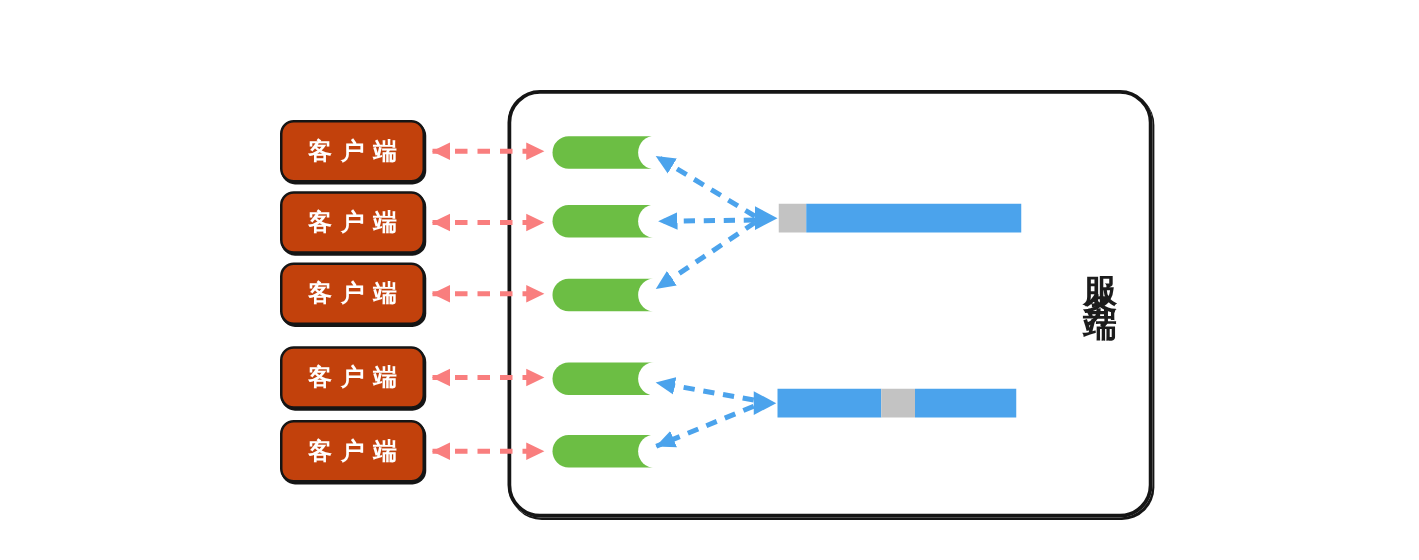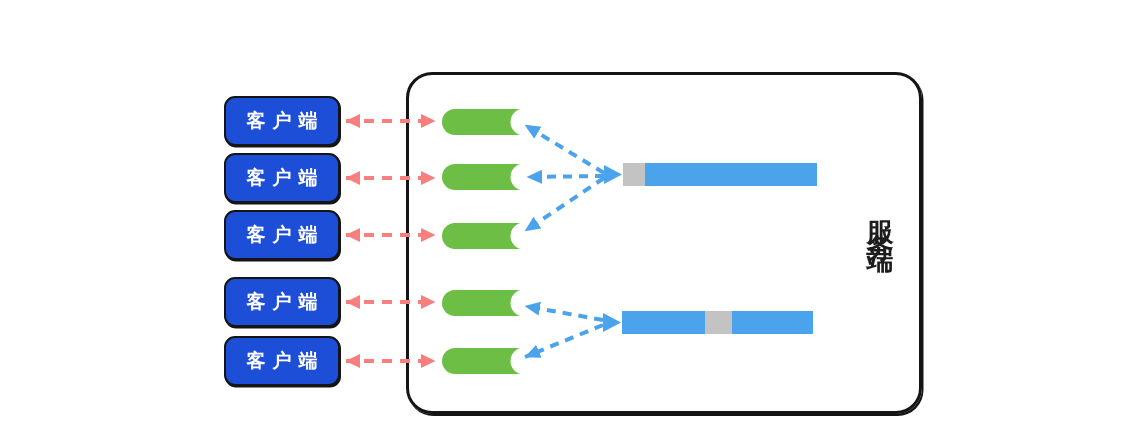--- a/index.html
+++ b/index.html
@@ -6,21 +6,21 @@
   .canvas{
     position:relative;
     width:1135px;height:448px;
     background:#ffffff;
     font-family:"Liberation Sans","DejaVu Sans",sans-serif;
     overflow:hidden;
   }
   .client{
     position:absolute;
     left:224px;width:116px;height:50px;
-    background:#1d4ed8;
+    background:#c2410c;
     border:2.5px solid #151515;
     border-radius:11px;
     box-shadow:1px 1.5px 0 #151515;
     display:flex;align-items:center;justify-content:center;
     box-sizing:border-box;
   }
   .client span{
     color:#ffffff;
     font-size:19px;
     font-weight:bold;

